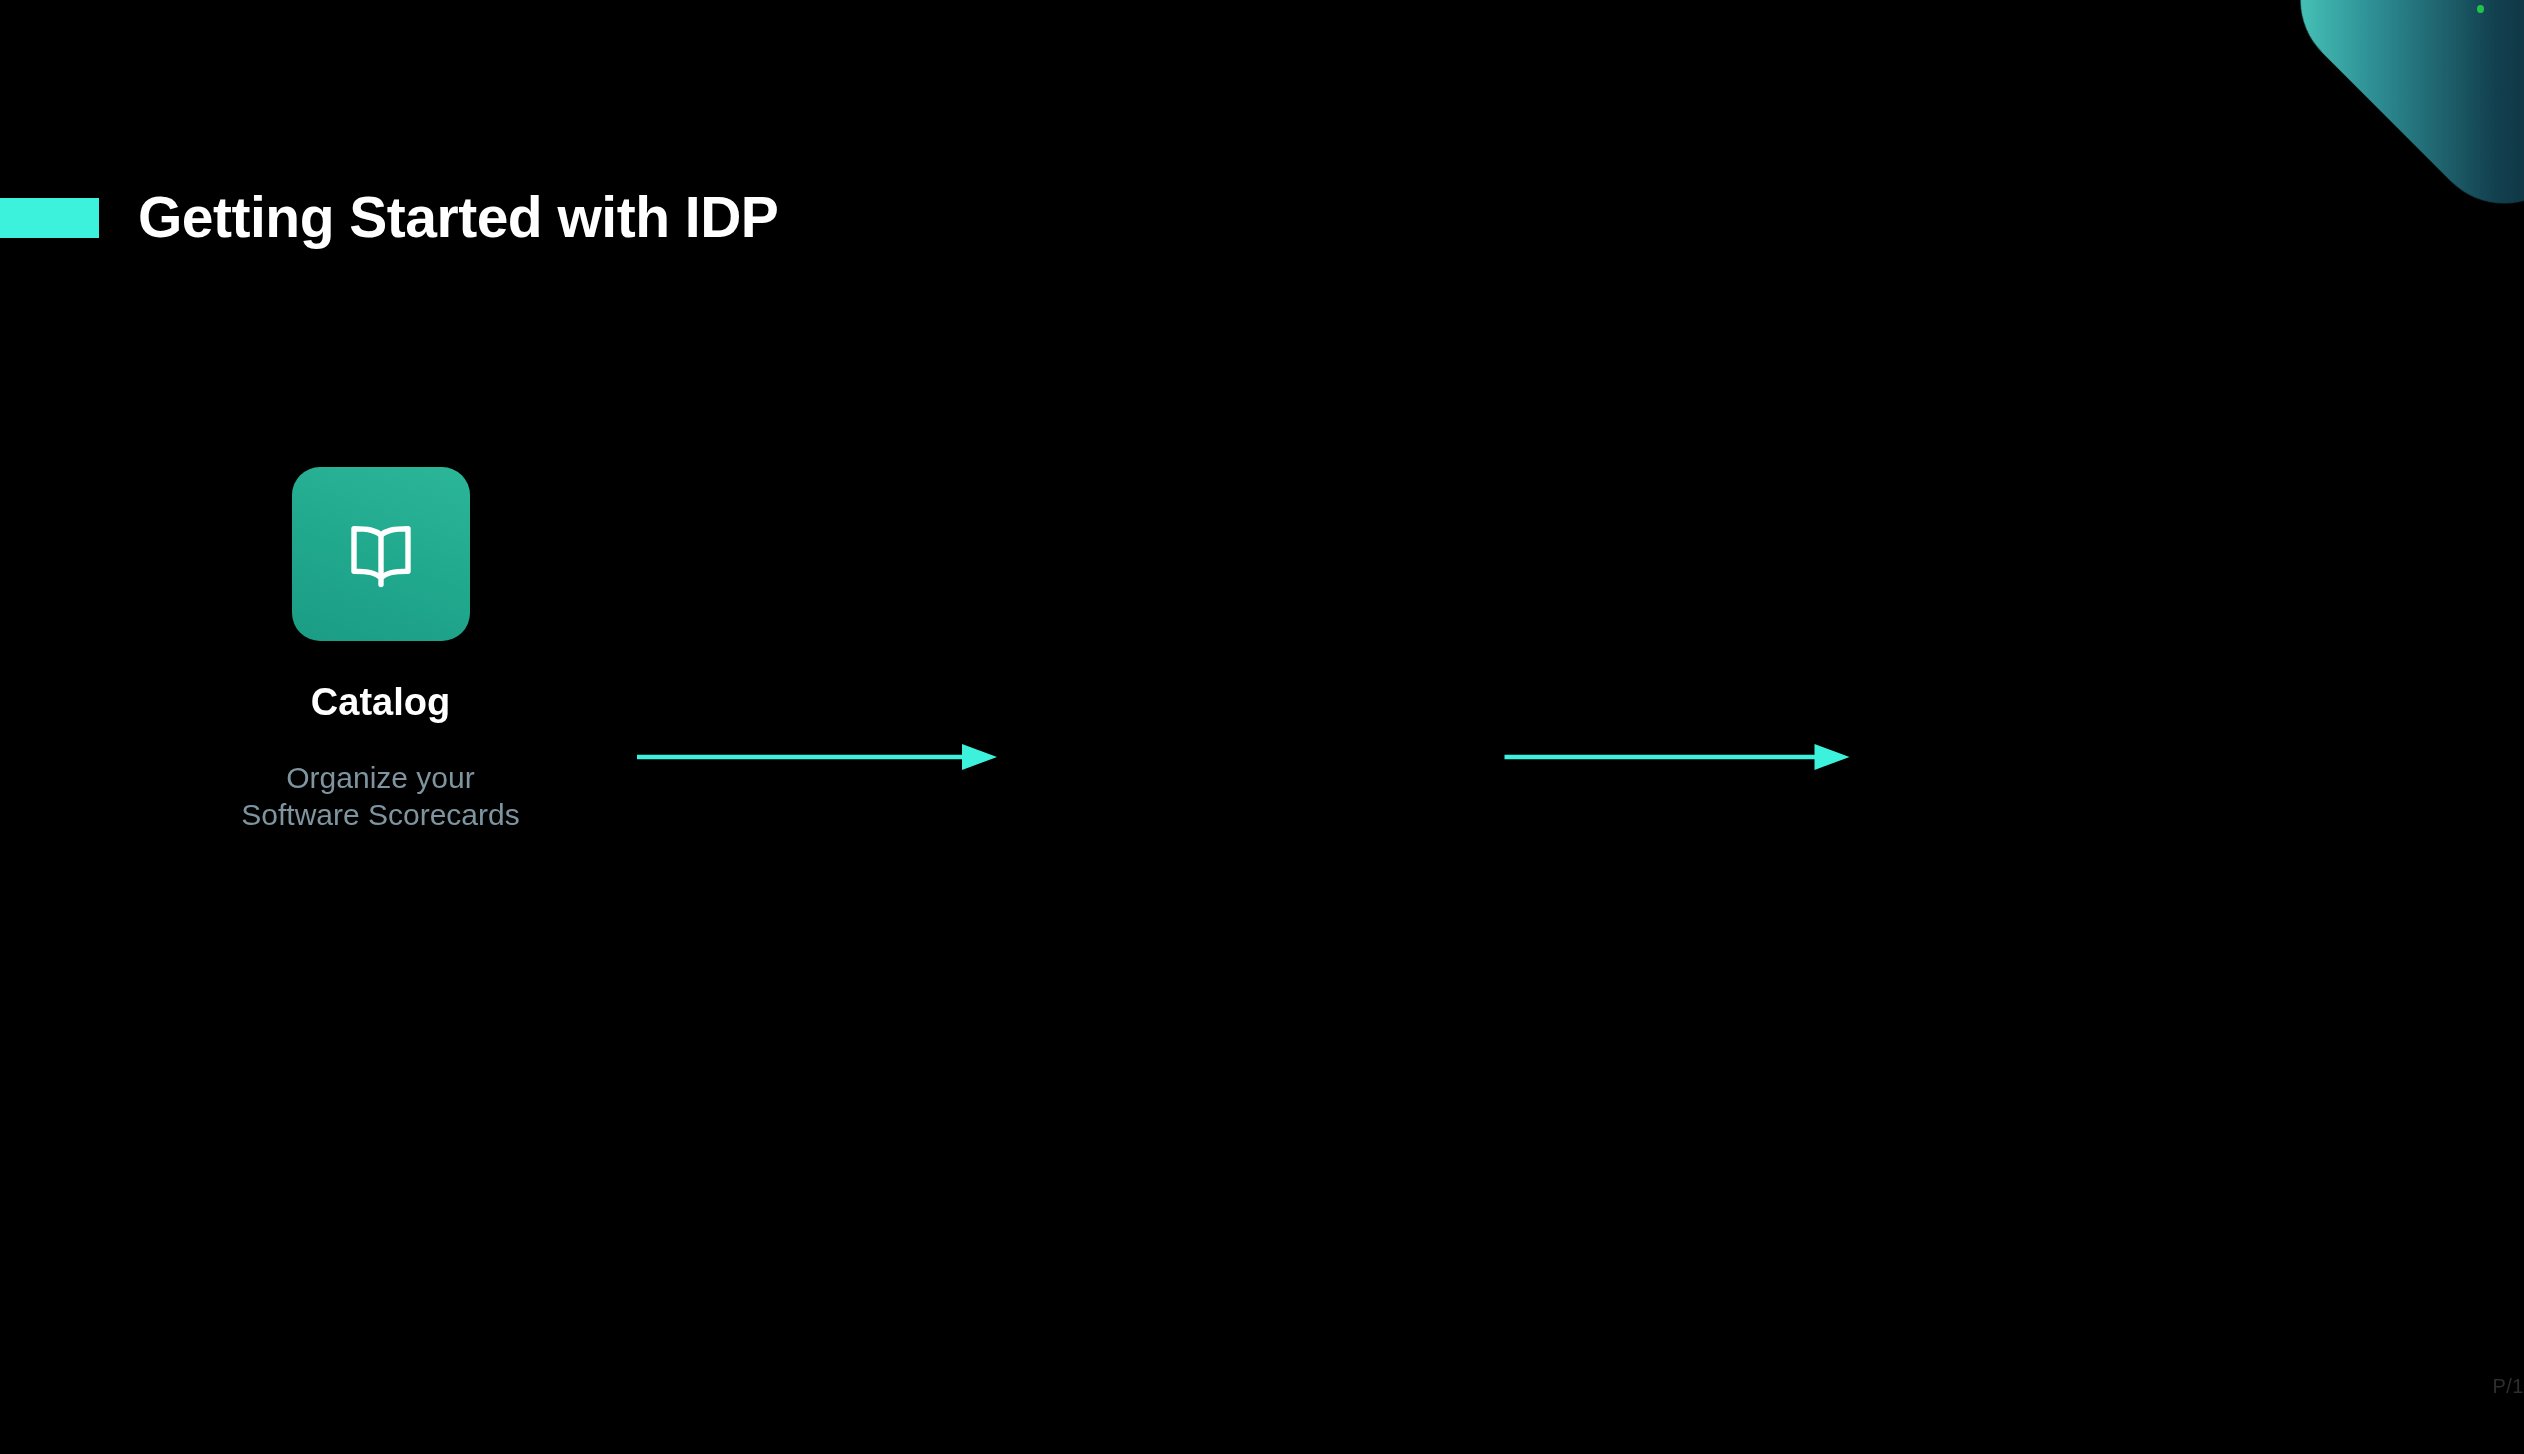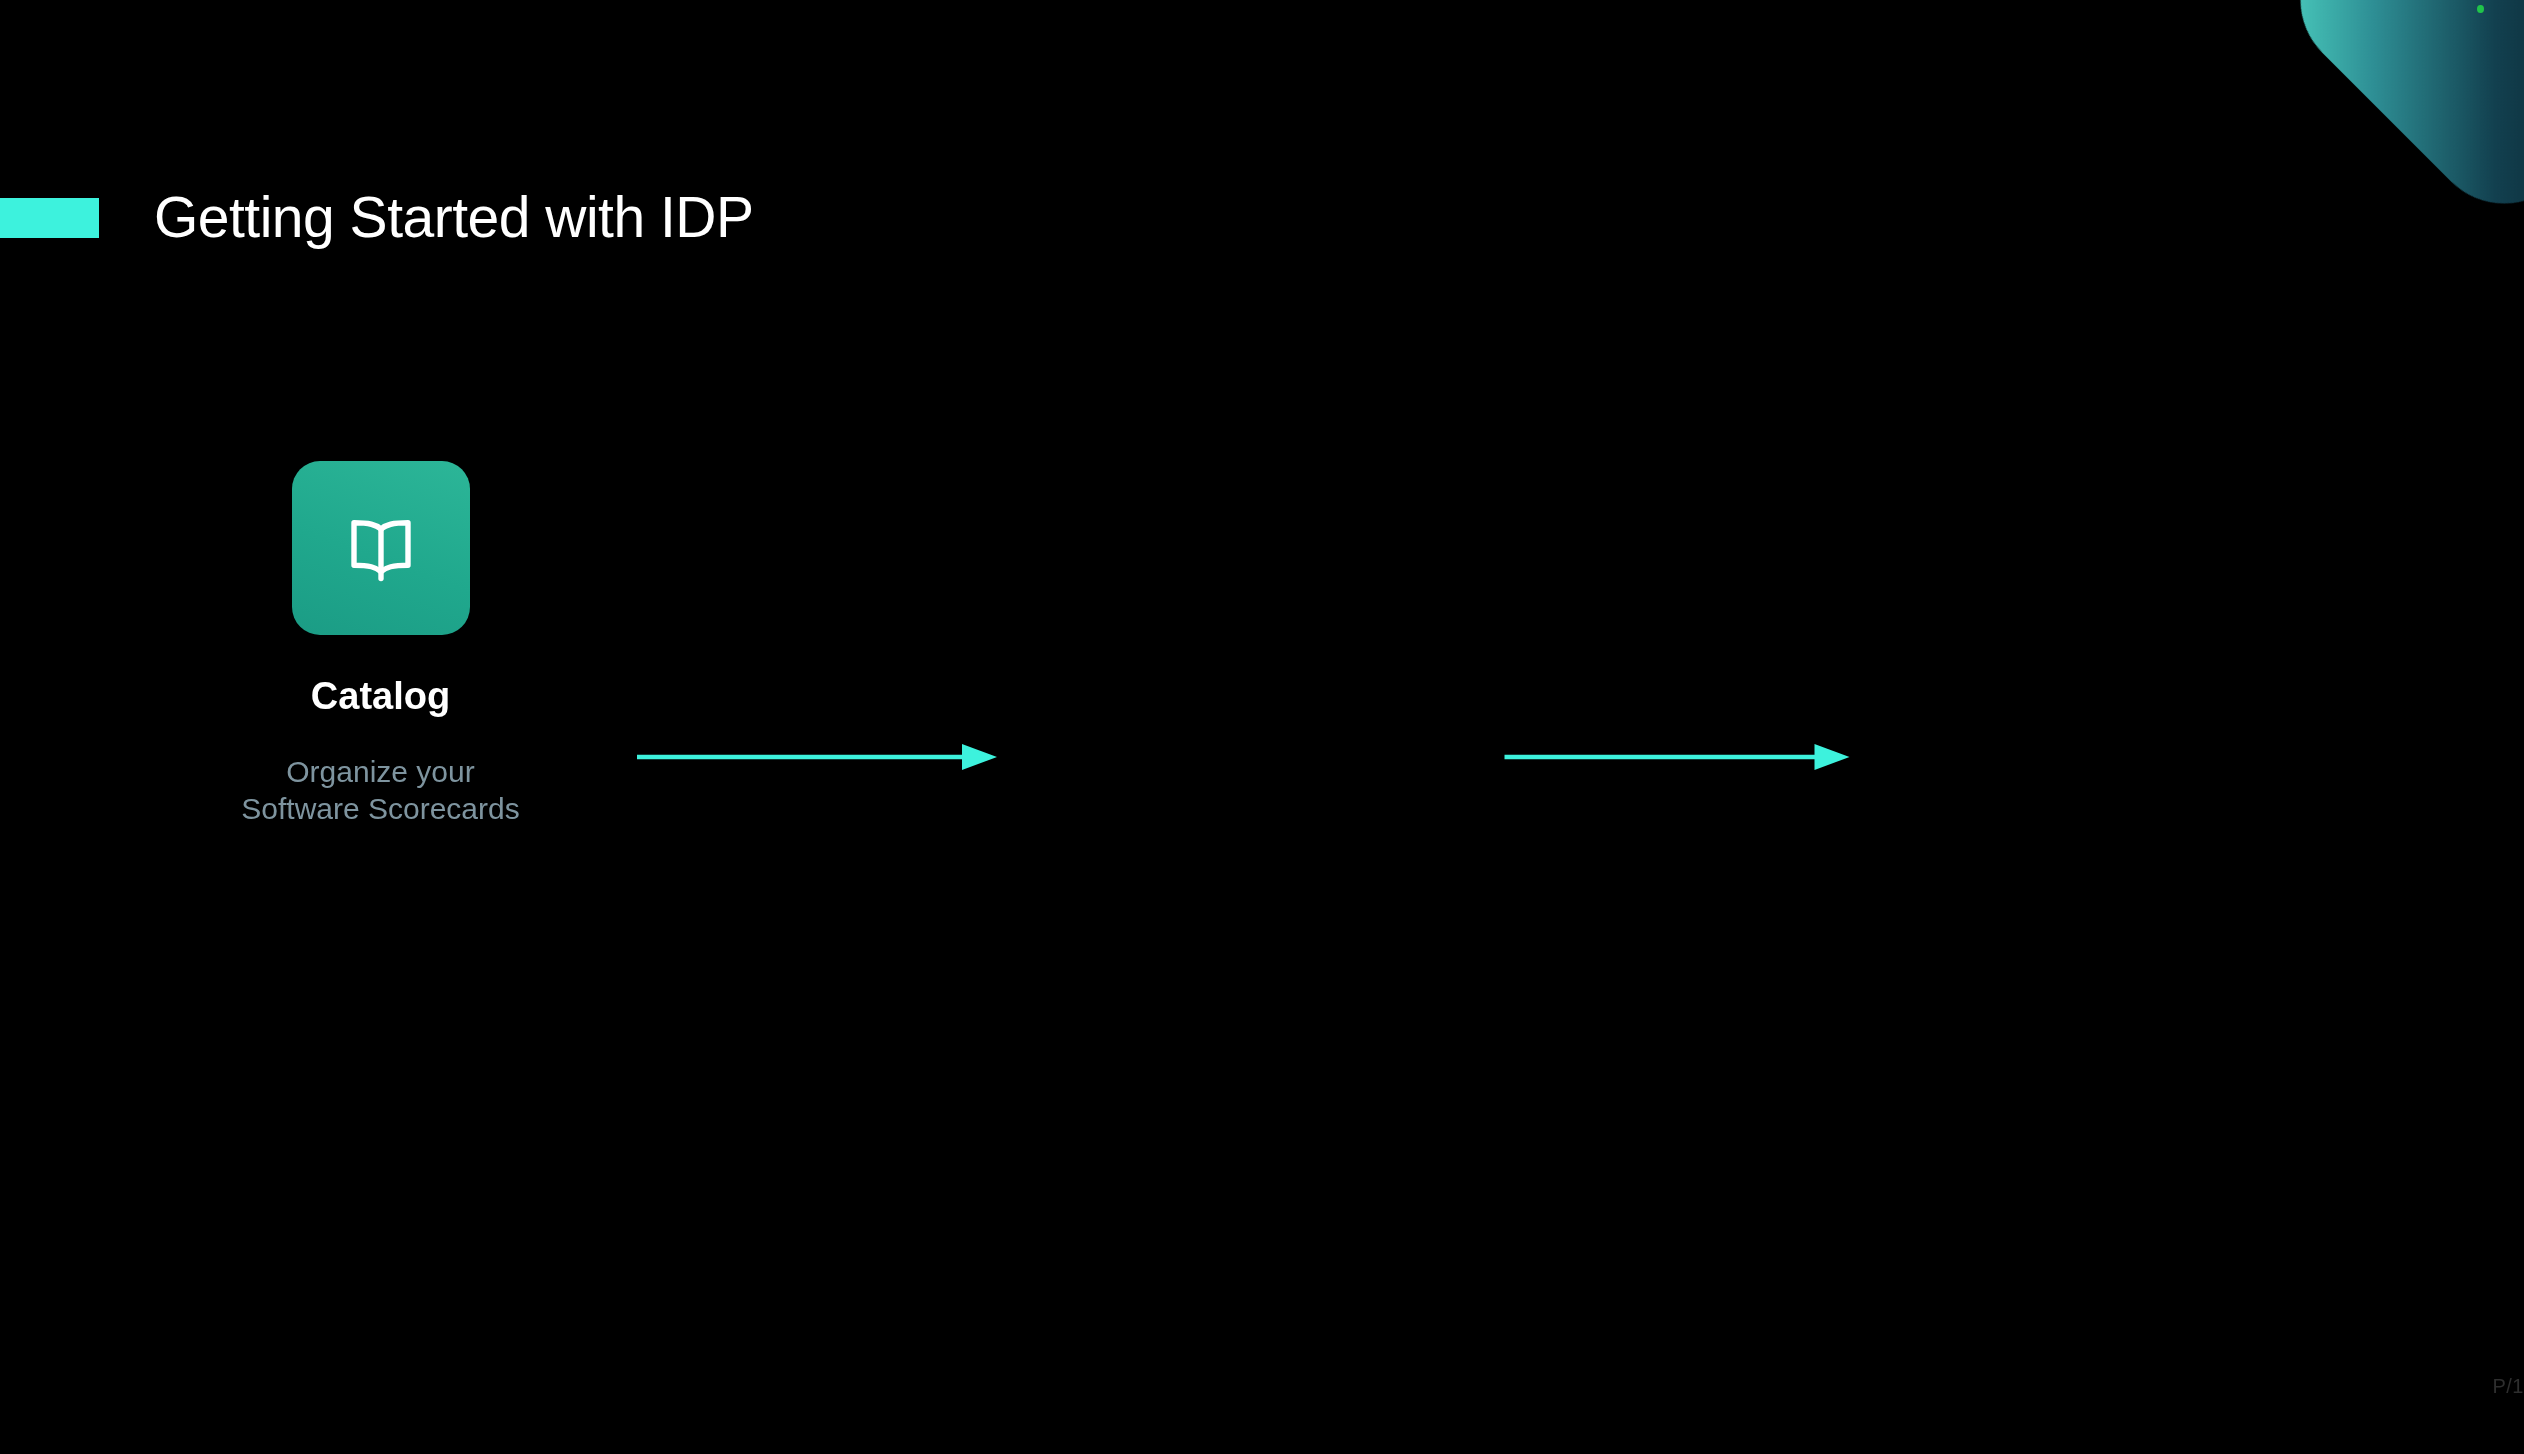--- a/index.html
+++ b/index.html
@@ -48,40 +48,40 @@
     display: flex;
     align-items: center;
   }
   #accent-bar {
     width: 99px;
     height: 40px;
     background: #3df2dd;
     flex: none;
   }
   #page-title {
-    margin-left: 55px;
+    margin-left: 39px;
     color: #ffffff;
     font-size: 57px;
-    font-weight: normal;
+    font-weight: bold;
     letter-spacing: -0.5px;
     white-space: nowrap;
     line-height: 1;
   }
 
   
   #flow {
     position: absolute;
     left: 0;
     top: 444px;
     width: 2585px;
     height: 555px;
   }
   .step {
     position: absolute;
-    top: 1px;
+    top: 7px;
     width: 505px;
     text-align: center;
   }
   .step-1 { left: 128px; }
   .step-2 { left: 990px; }
   .step-3 { left: 1848px; }
 
   .tile {
     width: 178px;
     height: 174px;

